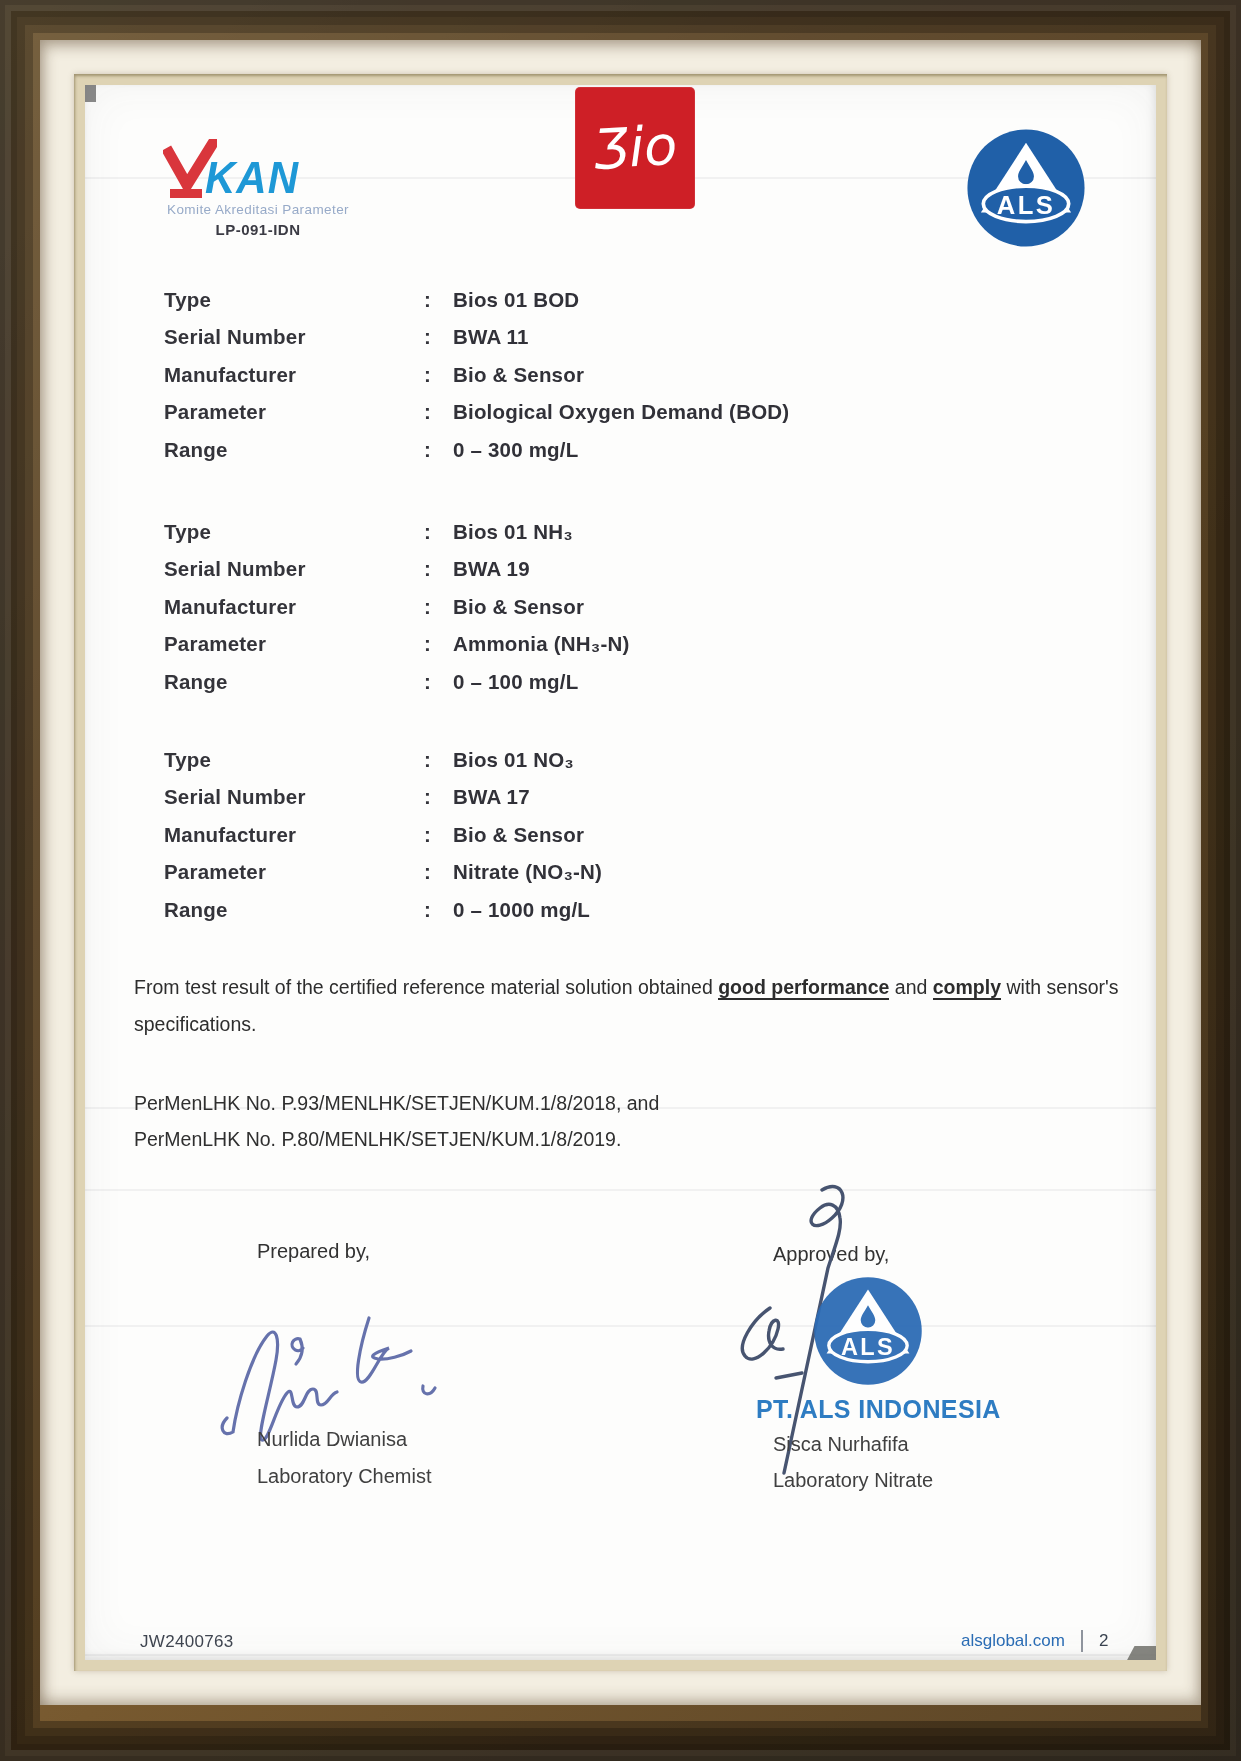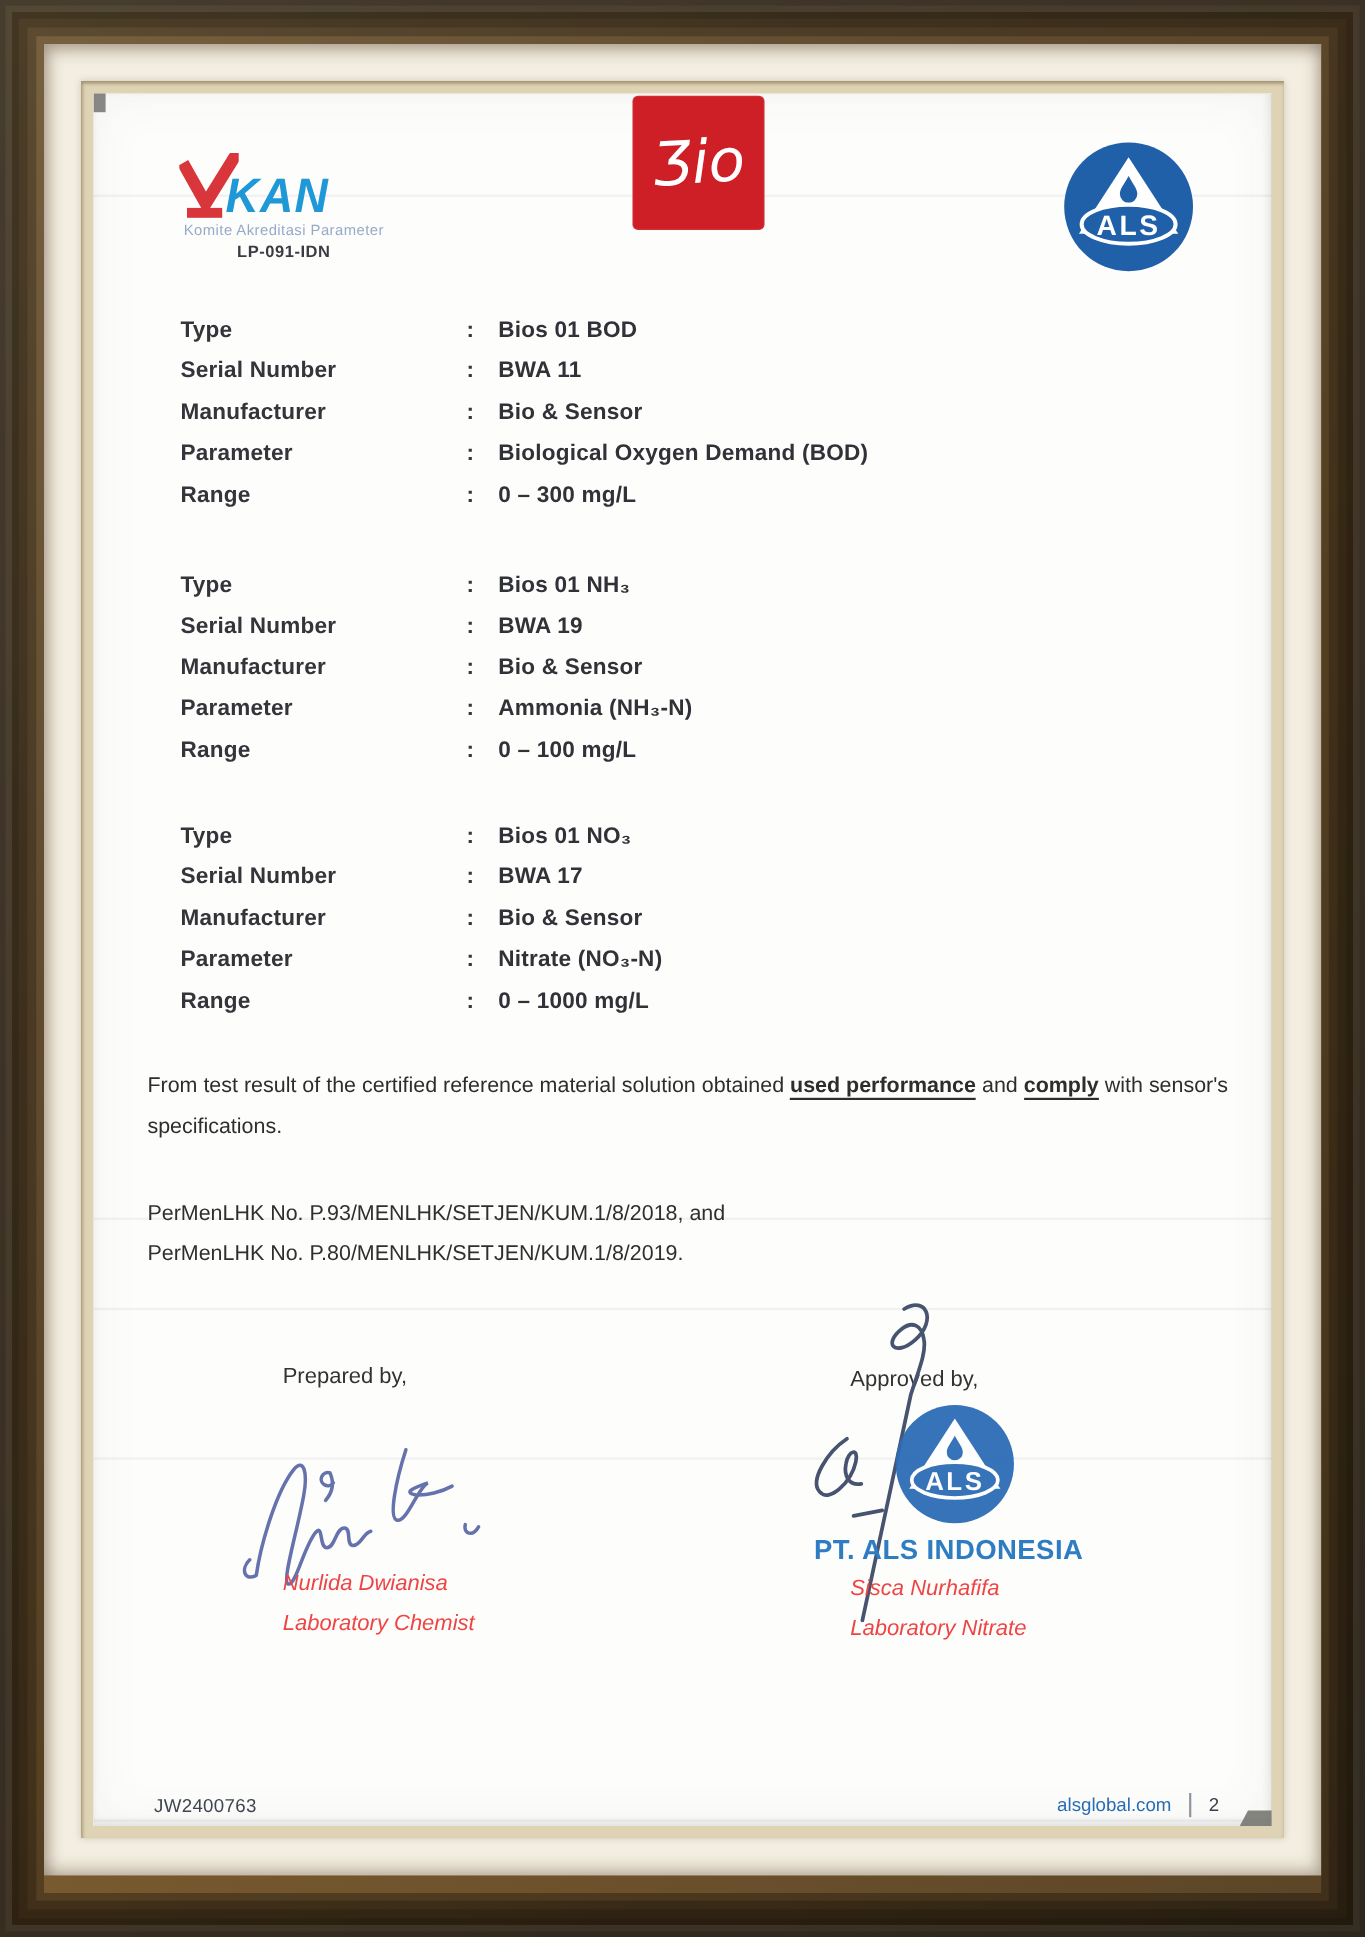--- a/index.html
+++ b/index.html
@@ -60,22 +60,22 @@
   .spec-row { display:flex; align-items:center; height:37.5px; }
   .spec-label { width:260px; font-size:20.5px; font-weight:bold; color:#34343a; letter-spacing:.2px; }
   .spec-colon { width:29px; font-size:20.5px; font-weight:bold; color:#34343a; }
   .spec-value { font-size:20.5px; font-weight:bold; color:#313138; letter-spacing:.2px; }
 
   .statement { left:49px; top:884px; width:1002px; font-size:19.5px; line-height:37px; color:#2d2d2d; }
   .statement b { font-weight:bold; border-bottom:2.5px solid #2d2d2d; }
   .compliance { left:49px; top:1001px; width:1002px; font-size:19.5px; line-height:35.5px; color:#2f2f2f; }
 
   .sig-heading { font-size:20px; color:#323232; }
-  .name-text { font-size:20px; color:#ef4444;font-style:italic; }
-  .company-text { font-size:25px; font-weight:bold; color:#2e7cc2; letter-spacing:.4px; white-space:nowrap; }
+  .name-text { font-size:20px; color:#404040; }
+  .company-text { font-size:25px; font-weight:bold; color:#2e7cc2; letter-spacing:.4px; white-space:nowrap;margin-left:16px; }
 
   .footer-left { left:55px; top:1547px; font-size:17px; color:#3f4550; letter-spacing:.3px; }
   .footer-right { left:876px; top:1545px; display:flex; align-items:center; gap:16px; }
   .footer-site { font-size:17px; color:#2a6cb4; }
   .footer-bar { width:2px; height:22px; background:#8f949d; }
   .footer-page { font-size:17px; color:#39424f; }
 
   svg { display:block; }
 </style>
 </head>
@@ -198,21 +198,21 @@
             <span class="spec-colon">:</span>
             <span class="spec-value">Nitrate (NO₃-N)</span>
           </div>
           <div class="spec-row">
             <span class="spec-label">Range</span>
             <span class="spec-colon">:</span>
             <span class="spec-value">0 – 1000 mg/L</span>
           </div>
         </div>
 
-        <div class="abs statement"><span>From test result of the certified reference material solution obtained </span><b>used performance</b><span> and </span><b>comply</b><span> with sensor's specifications.</span></div>
+        <div class="abs statement"><span>From test result of the certified reference material solution obtained </span><b>good performance</b><span> and </span><b>comply</b><span> with sensor's specifications.</span></div>
 
         <div class="abs compliance">
           <div>PerMenLHK No. P.93/MENLHK/SETJEN/KUM.1/8/2018, and</div>
           <div>PerMenLHK No. P.80/MENLHK/SETJEN/KUM.1/8/2019.</div>
         </div>
 
         <div class="abs sig-heading" style="left:172px; top:1155px;">Prepared by,</div>
         <div class="abs sig-heading" style="left:688px; top:1158px;">Approved by,</div>
 
         <svg class="abs" style="left:126px; top:1205px;" width="250" height="180" viewBox="0 0 250 180">

